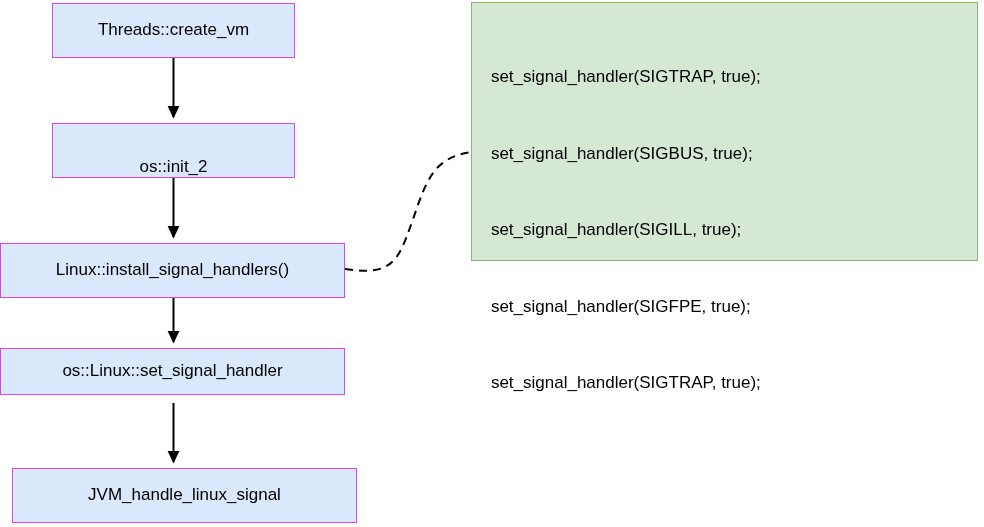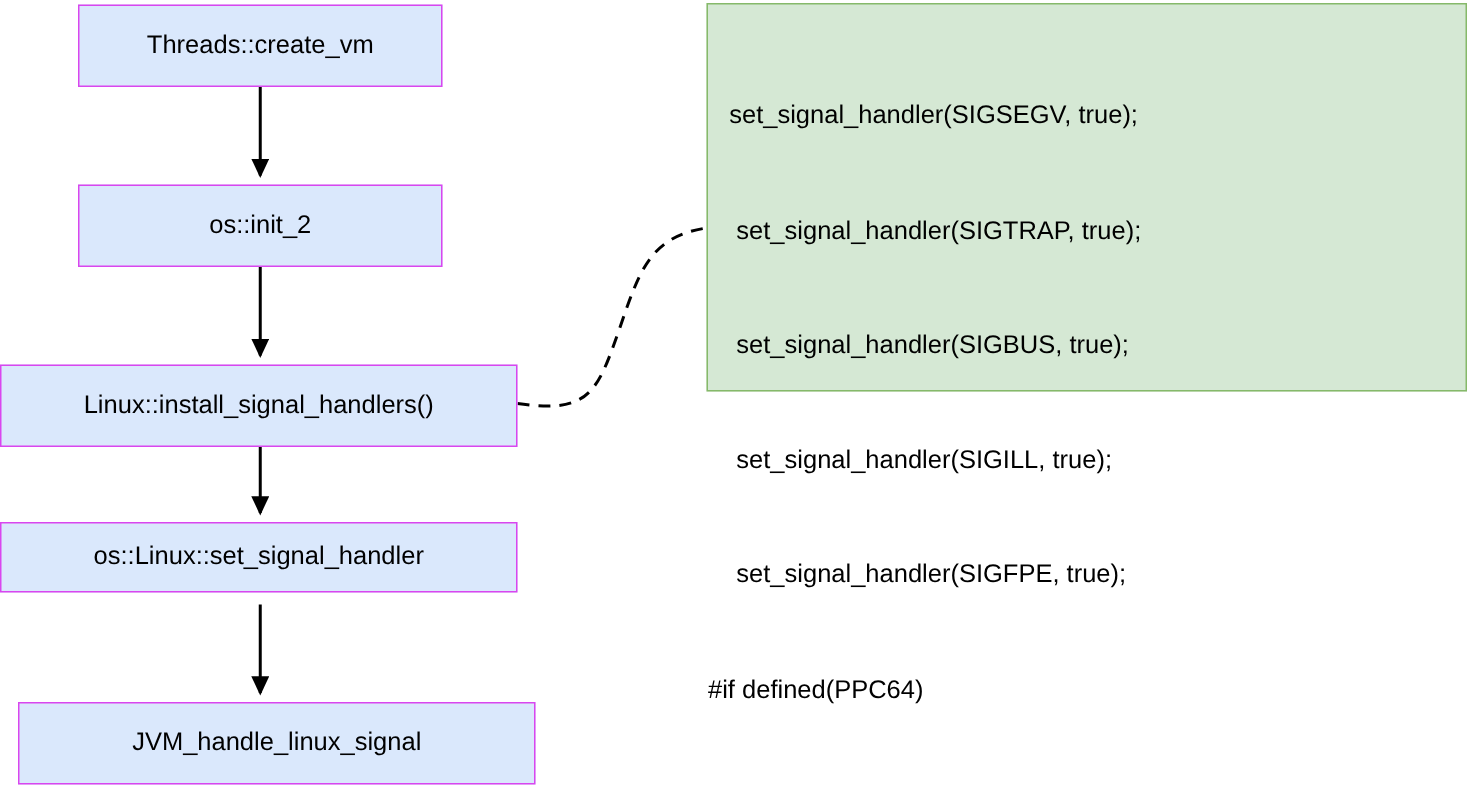--- a/index.html
+++ b/index.html
@@ -32,21 +32,21 @@
     align-items: center;
     justify-content: center;
     color: #000000;
     font-size: 17px;
     line-height: 1.1;
     white-space: nowrap;
     letter-spacing: 0px;
   }
 
   #node-threads-create-vm { left: 52px;  top: 3px;   width: 243px; height: 55px; }
-  #node-os-init-2         { left: 52px;  top: 123px; width: 243px; height: 55px; }
+  #node-os-init-2         { left: 52px;  top: 123px; width: 243px; height: 55px; align-items: flex-end; }
   #node-install-handlers  { left: 0px;   top: 243px; width: 345px; height: 55px; }
   #node-set-signal-handler{ left: 0px;   top: 348px; width: 345px; height: 47px; }
   #node-jvm-handle-signal { left: 12px;   top: 468px; width: 345px; height: 55px; }
 
   
   #code-note {
     position: absolute;
     left: 471px;
     top: 2px;
     width: 507px;
@@ -106,23 +106,21 @@
 <div class="node" id="node-set-signal-handler">
   <span>os::Linux::set_signal_handler</span>
 </div>
 
 <div class="node" id="node-jvm-handle-signal">
   <span>JVM_handle_linux_signal</span>
 </div>
 
 <div id="code-note">
   <div class="code-body">
-    <span class="code-line">   set_signal_handler(SIGSEGV, true);</span>
     <span class="code-line">    set_signal_handler(SIGTRAP, true);</span>
     <span class="code-line">    set_signal_handler(SIGBUS, true);</span>
     <span class="code-line">    set_signal_handler(SIGILL, true);</span>
     <span class="code-line">    set_signal_handler(SIGFPE, true);</span>
-    <span class="code-line">#if defined(PPC64)</span>
     <span class="code-line">    set_signal_handler(SIGTRAP, true);</span>
     
     
   </div>
 </div>
 
 </body></html>

